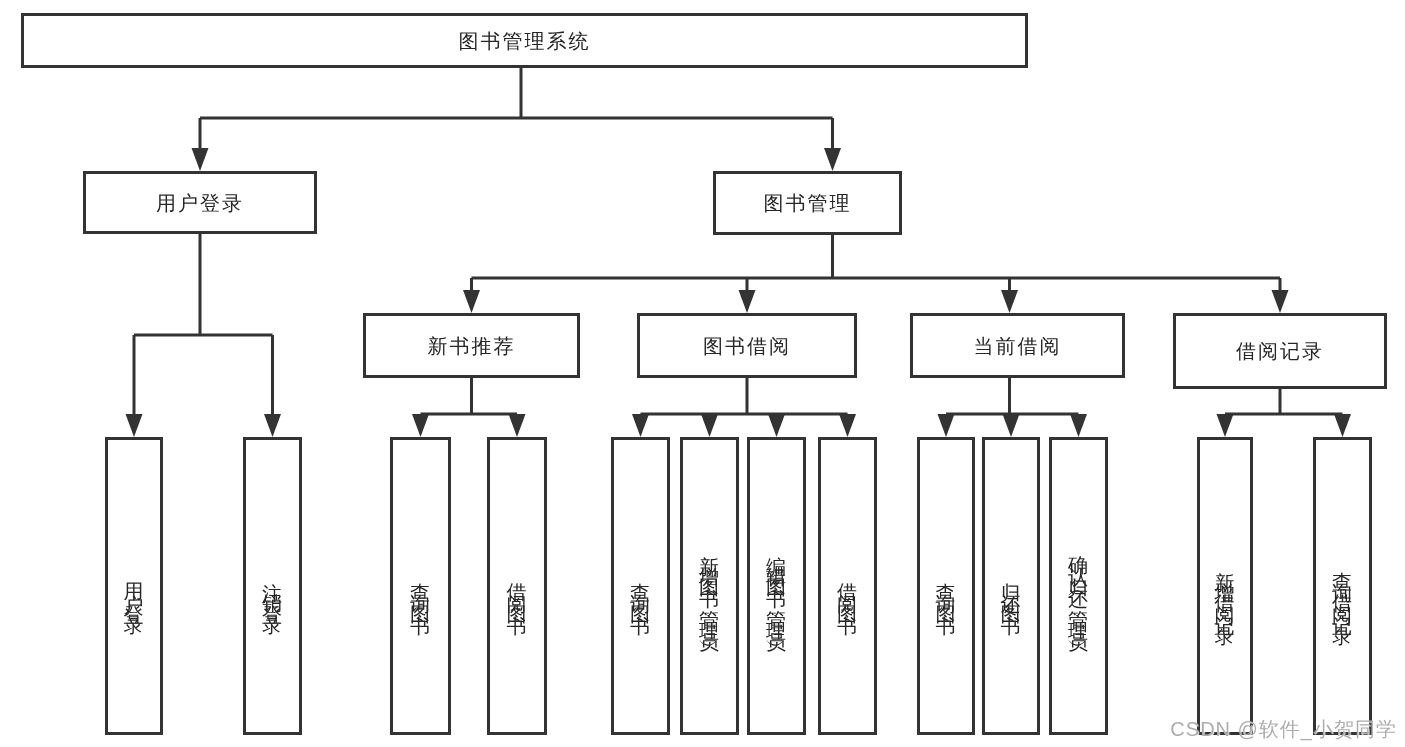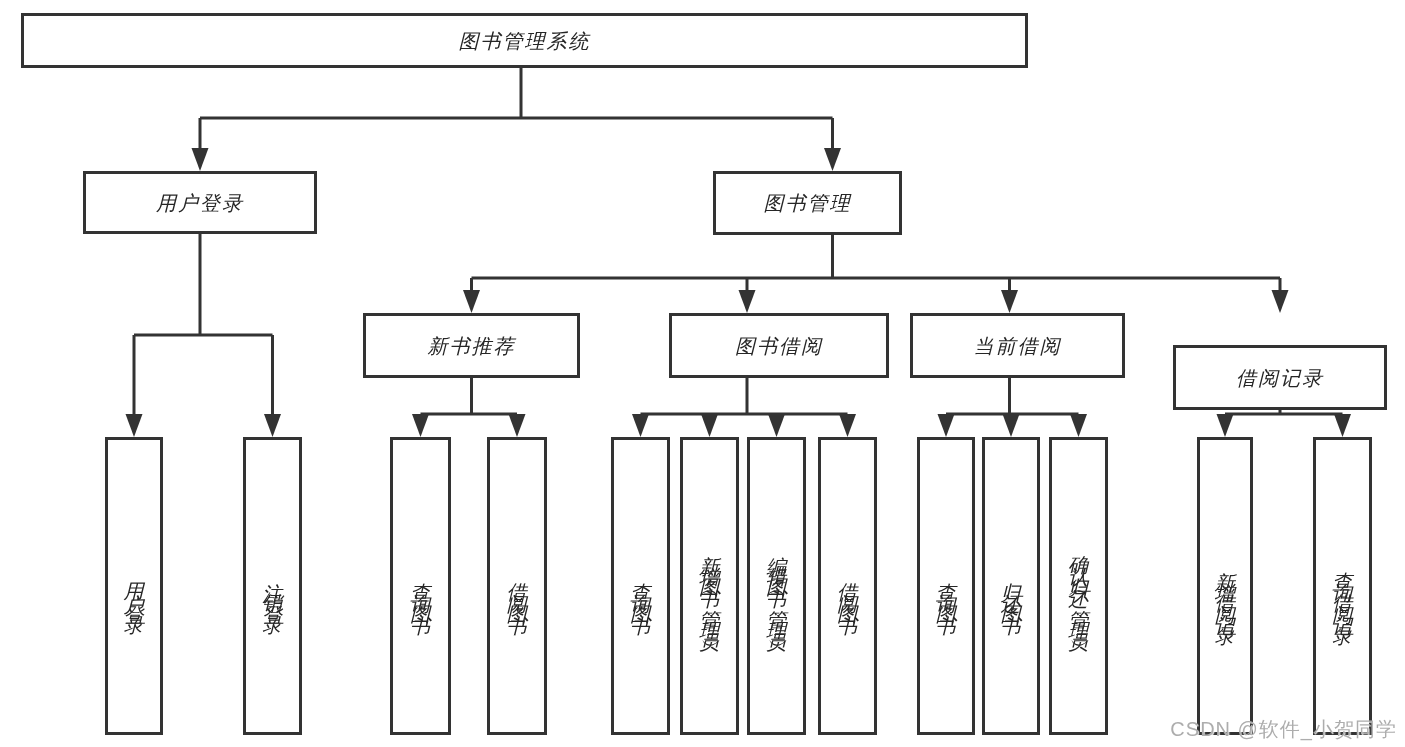--- a/index.html
+++ b/index.html
@@ -42,21 +42,20 @@
     border: 3px solid var(--border);
     background: var(--background);
     color: var(--text);
     display: flex;
     align-items: center;
     justify-content: center;
     font-size: 20px;
     letter-spacing: 2px;
     text-align: center;
     line-height: 1.2;
-    font-style: italic;
   }
   .node.v {
     writing-mode: vertical-rl;
     letter-spacing: 11px;
     font-size: 20px;
     padding-top: 6px;
   }
 
   .watermark {
     position: absolute;
@@ -131,23 +130,23 @@
       <polygon points="1334,414 1351,414 1342.5,437"></polygon>
     </g>
   </svg>
 
   <div class="node h" style="left:21px; top:13px; width:1007px; height:55px;">图书管理系统</div>
 
   <div class="node h" style="left:83px; top:171px; width:234px; height:63px;">用户登录</div>
   <div class="node h" style="left:713px; top:171px; width:189px; height:64px;">图书管理</div>
 
   <div class="node h" style="left:363px; top:313px; width:217px; height:65px;">新书推荐</div>
-  <div class="node h" style="left:637px; top:313px; width:220px; height:65px;margin-left:32px;">图书借阅</div>
+  <div class="node h" style="left:637px; top:313px; width:220px; height:65px;">图书借阅</div>
   <div class="node h" style="left:902px; top:313px; width:215px; height:65px;margin-left:8px;">当前借阅</div>
-  <div class="node h" style="left:1173px; top:313px; width:214px; height:65px;margin-top:32px;">借阅记录</div>
+  <div class="node h" style="left:1173px; top:313px; width:214px; height:76px;">借阅记录</div>
 
   <div class="node v" style="left:105px; top:437px; width:58px; height:298px;">用户登录</div>
   <div class="node v" style="left:243px; top:437px; width:59px; height:298px;">注销登录</div>
 
   <div class="node v" style="left:390px; top:437px; width:61px; height:298px;">查询图书</div>
   <div class="node v" style="left:487px; top:437px; width:60px; height:298px;">借阅图书</div>
 
   <div class="node v" style="left:611px; top:437px; width:59px; height:298px;">查询图书</div>
   <div class="node v" style="left:680px; top:437px; width:59px; height:298px;">新增图书（管理员）</div>
   <div class="node v" style="left:747px; top:437px; width:59px; height:298px;">编辑图书（管理员）</div>

